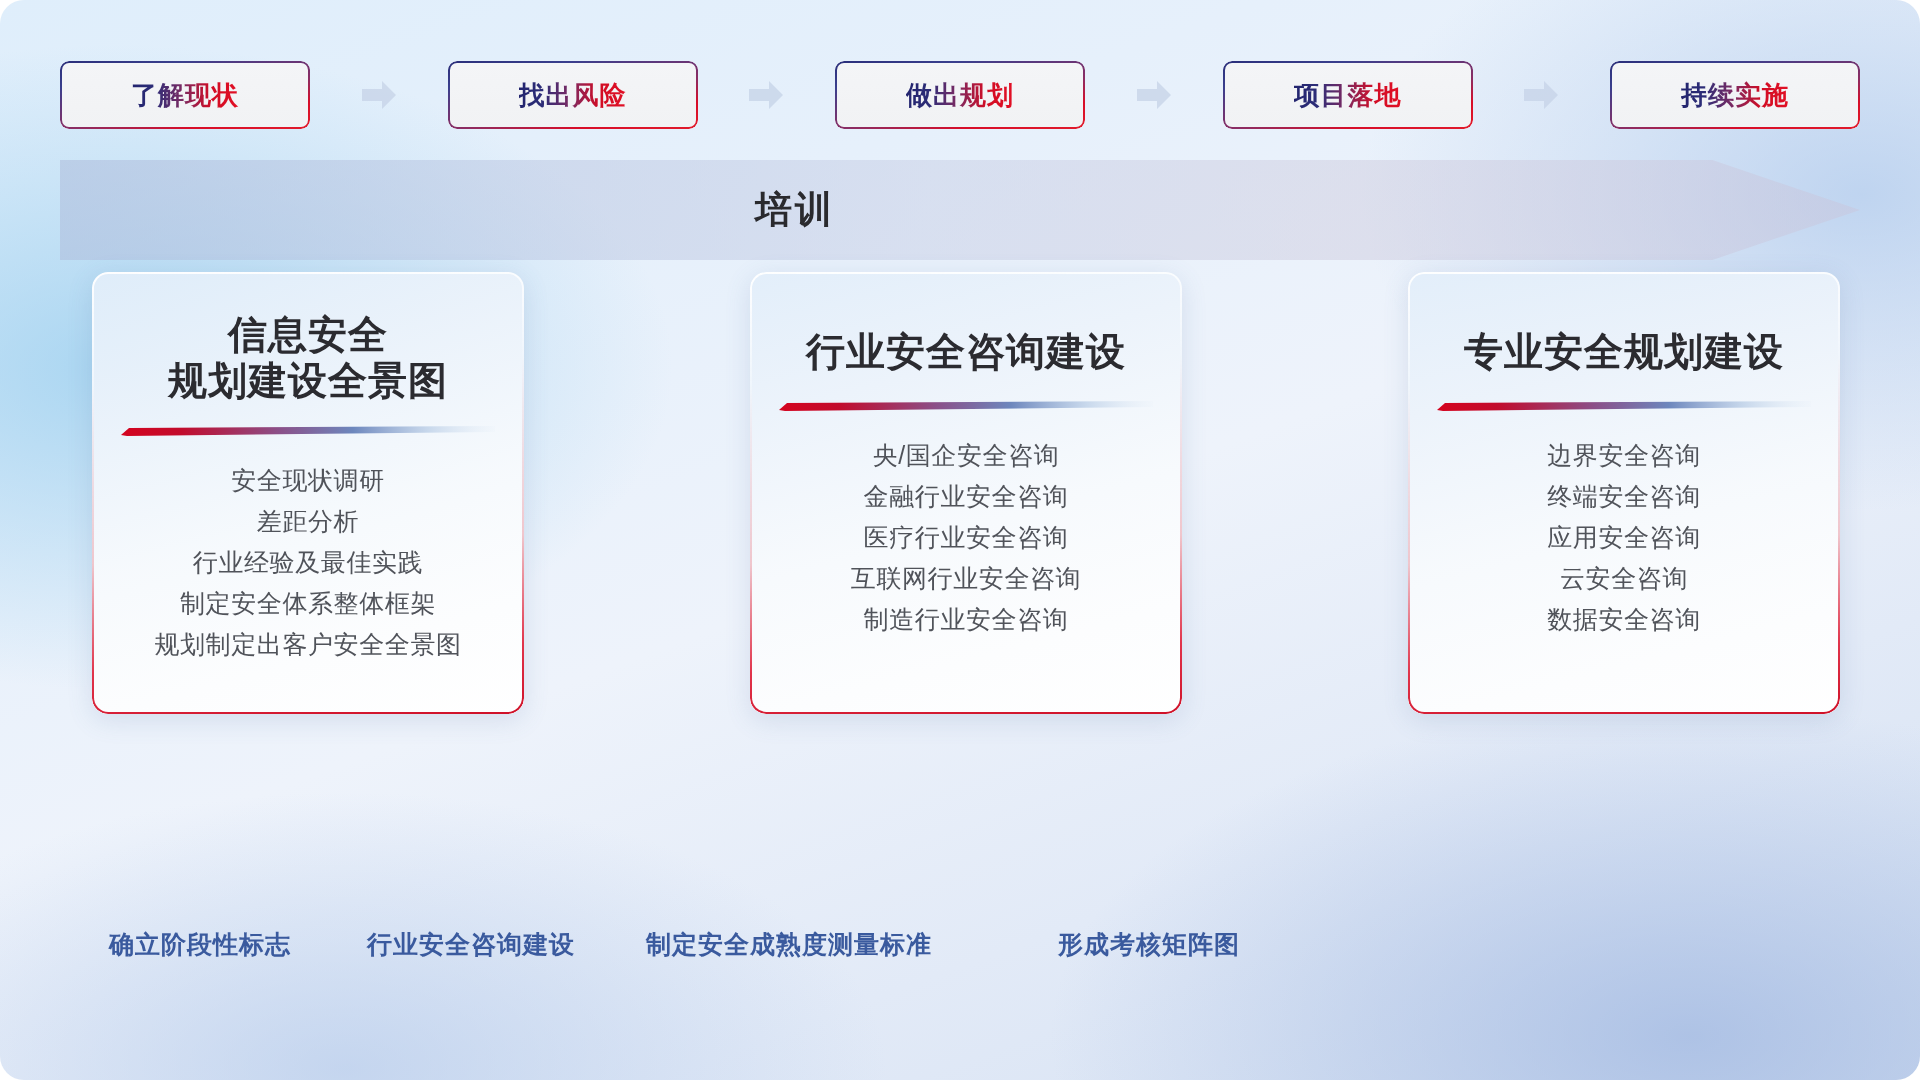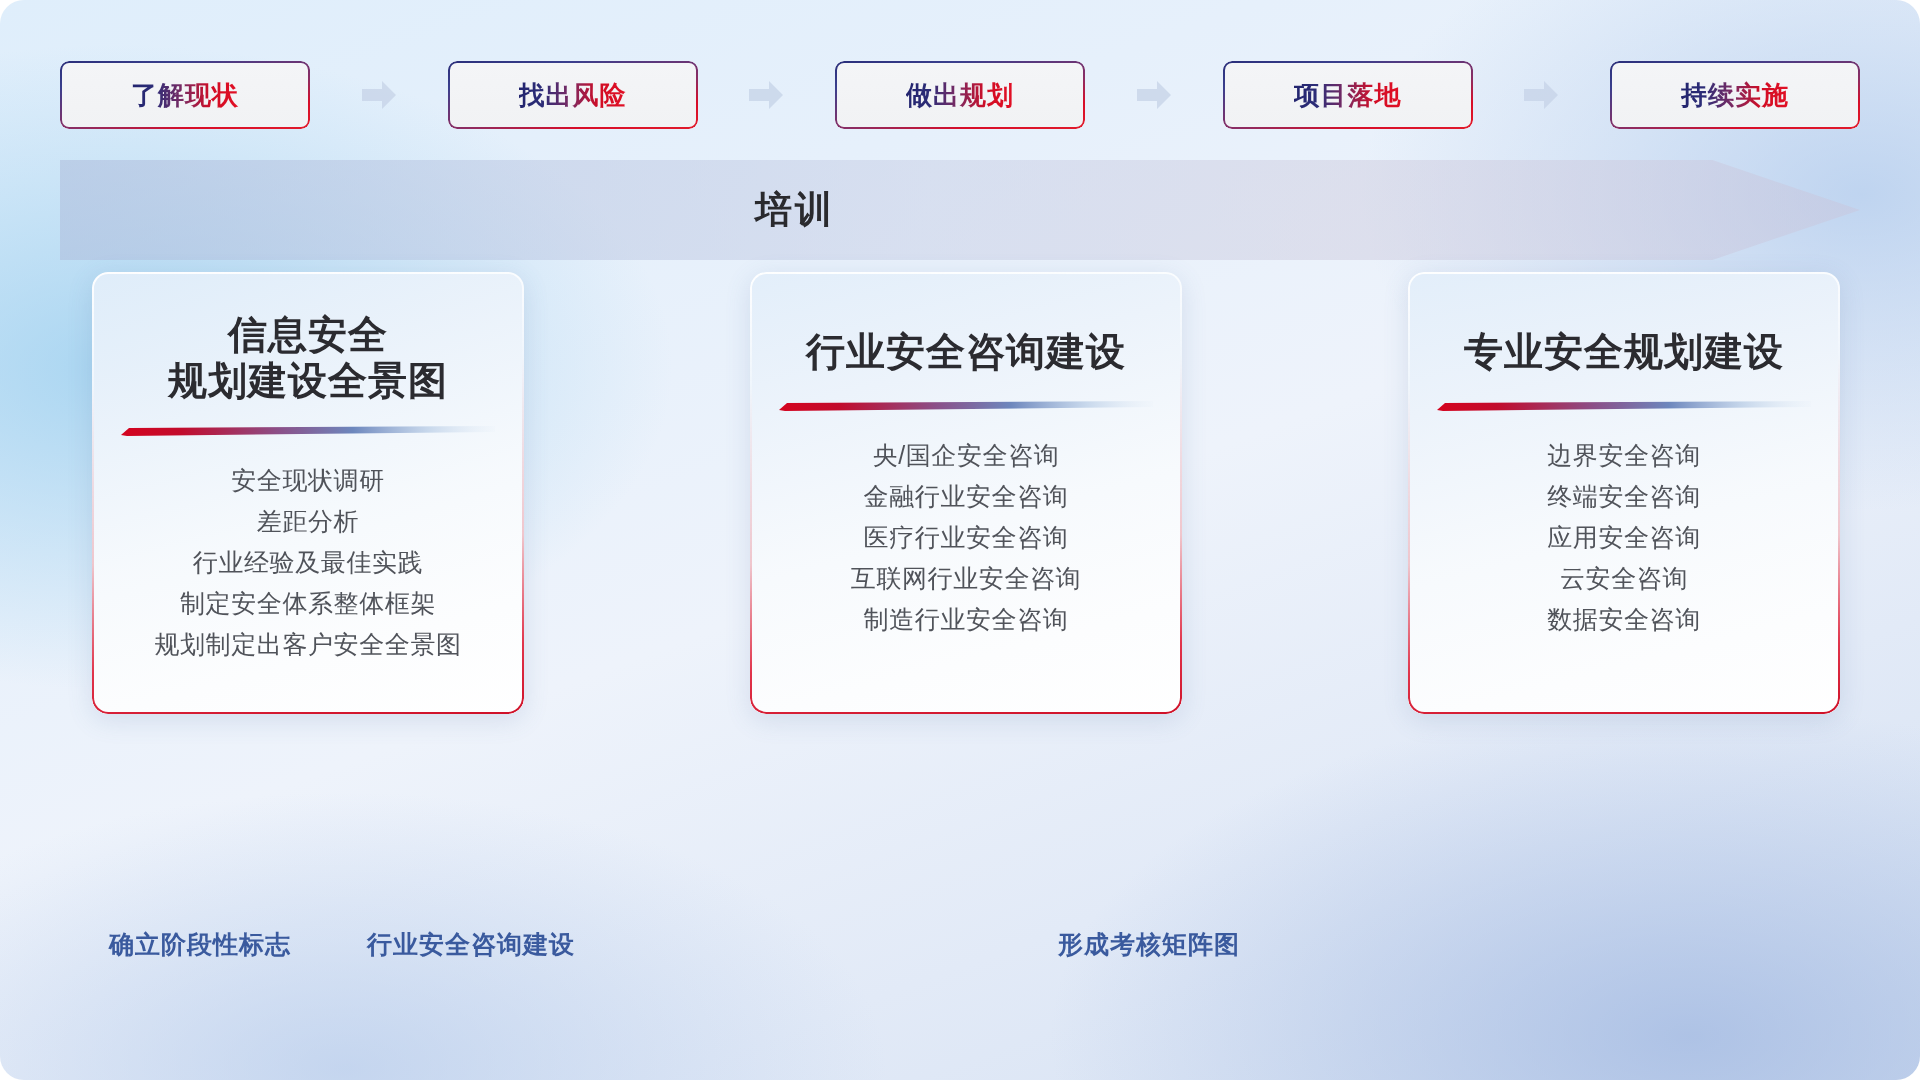--- a/index.html
+++ b/index.html
@@ -349,16 +349,17 @@
         <div class="card-list-item">云安全咨询</div>
         <div class="card-list-item">数据安全咨询</div>
       </div>
     </div>
 
   </div>
 
   <div id="captions">
     <div class="caption" style="left: 200px;">确立阶段性标志</div>
     <div class="caption" style="left: 471px;">行业安全咨询建设</div>
+    <div class="caption" style="left: 789px;">制定安全成熟度测量标准</div>
     <div class="caption" style="left: 1149px; text-align: right;">形成考核矩阵图</div>
   </div>
 
 </div>
 
 </body></html>

